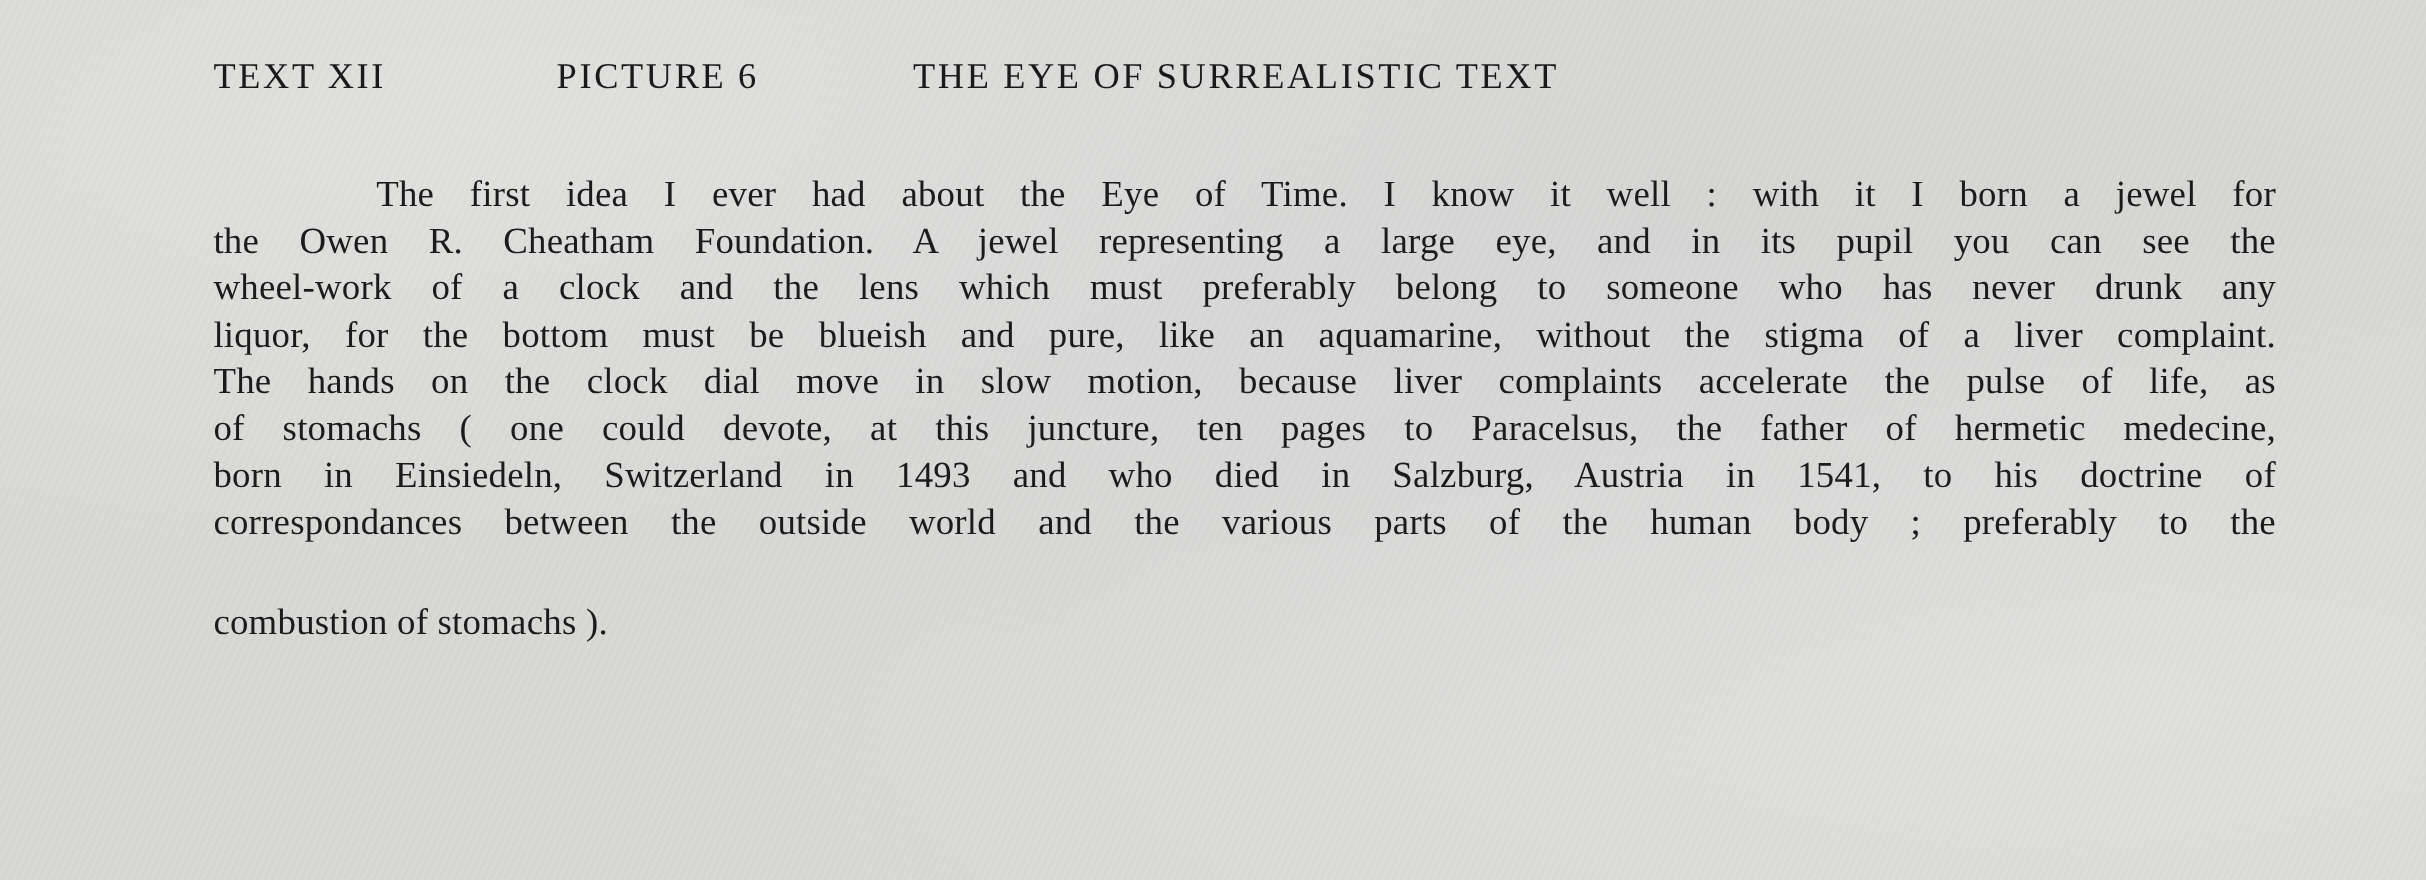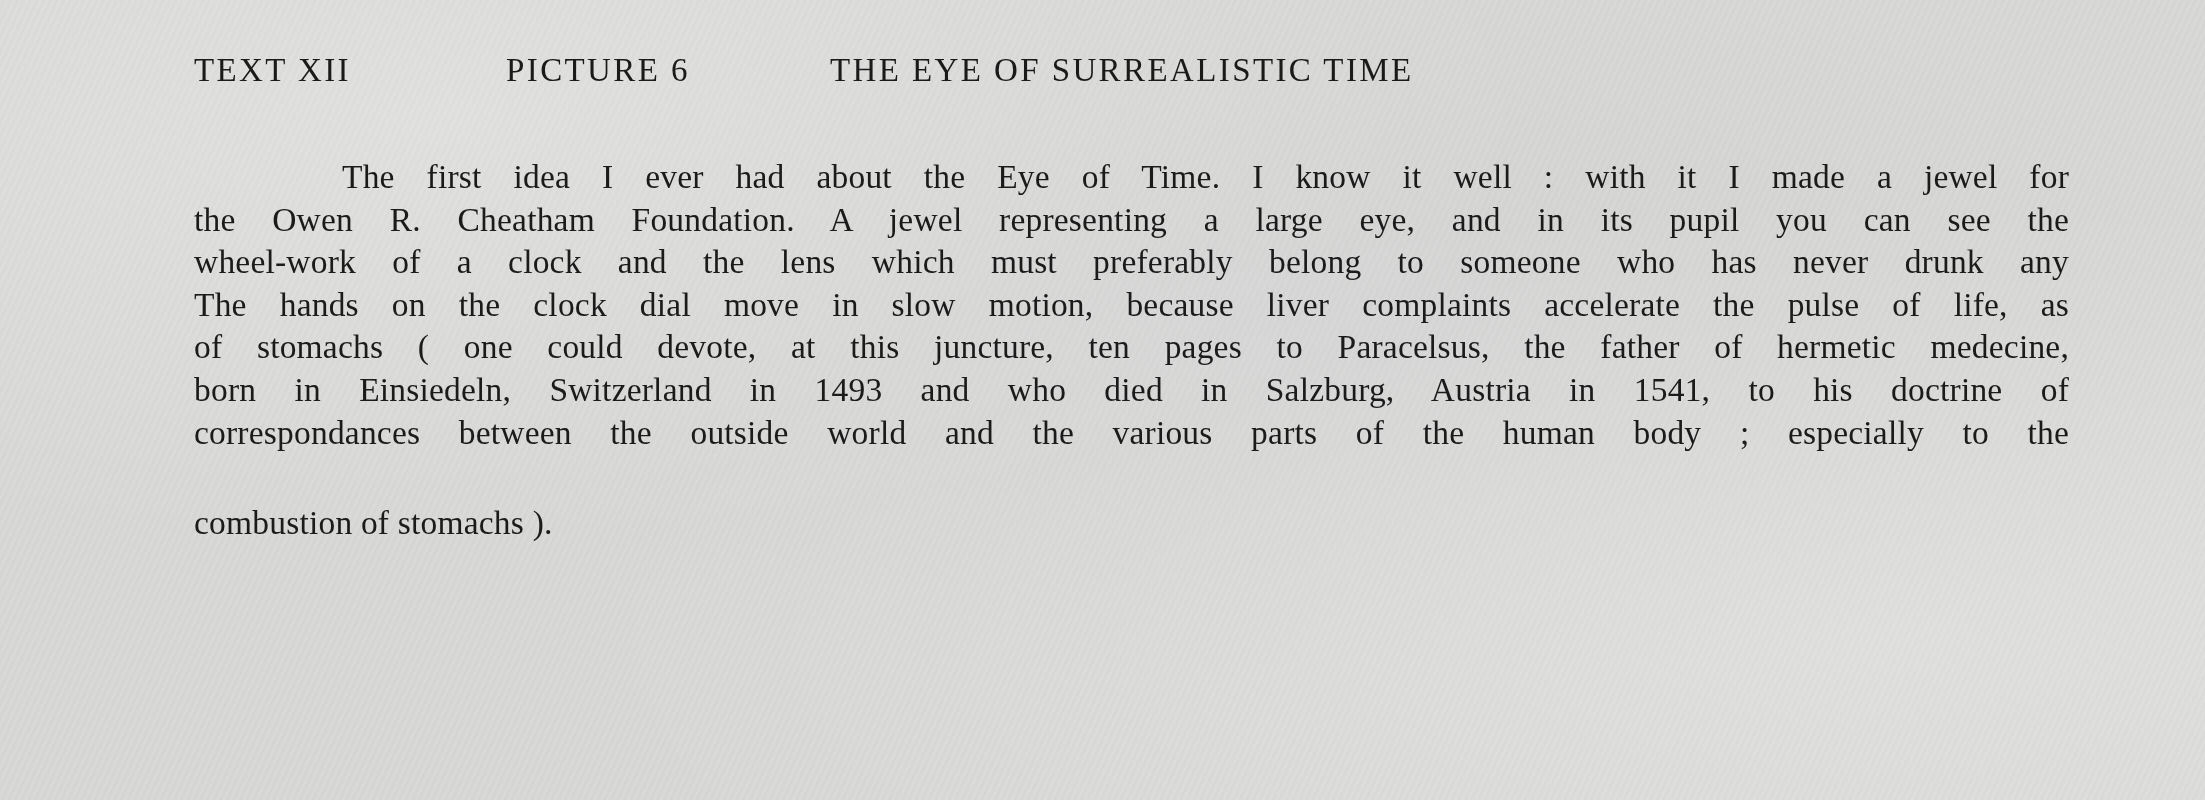--- a/index.html
+++ b/index.html
@@ -68,27 +68,28 @@
     }
   </style>
 </head>
 <body>
 
 <div class="page">
 
   <div class="heading">
     <span class="part-1">TEXT XII</span>
     <span class="part-2">PICTURE 6</span>
-    <span class="part-3">THE EYE OF SURREALISTIC TIME</span>
+    <span class="part-3">THE EYE OF SURREALISTIC TEXT</span>
   </div>
 
   <div class="body-text">
-    <div class="line indent">The first idea I ever had about the Eye of Time. I know it well : with it I made a jewel for</div>
+    <div class="line indent">The first idea I ever had about the Eye of Time. I know it well : with it I born a jewel for</div>
     <div class="line">the Owen R. Cheatham Foundation. A jewel representing a large eye, and in its pupil you can see the</div>
     <div class="line">wheel-work of a clock and the lens which must preferably belong to someone who has never drunk any</div>
+    <div class="line">liquor, for the bottom must be blueish and pure, like an aquamarine, without the stigma of a liver complaint.</div>
     <div class="line">The hands on the clock dial move in slow motion, because liver complaints accelerate the pulse of life, as</div>
     <div class="line">of stomachs ( one could devote, at this juncture, ten pages to Paracelsus, the father of hermetic medecine,</div>
     <div class="line">born in Einsiedeln, Switzerland in 1493 and who died in Salzburg, Austria in 1541, to his doctrine of</div>
-    <div class="line">correspondances between the outside world and the various parts of the human body ; especially to the</div>
+    <div class="line">correspondances between the outside world and the various parts of the human body ; preferably to the</div>
     <div class="line last">combustion of stomachs ).</div>
   </div>
 
 </div>
 
 </body></html>

